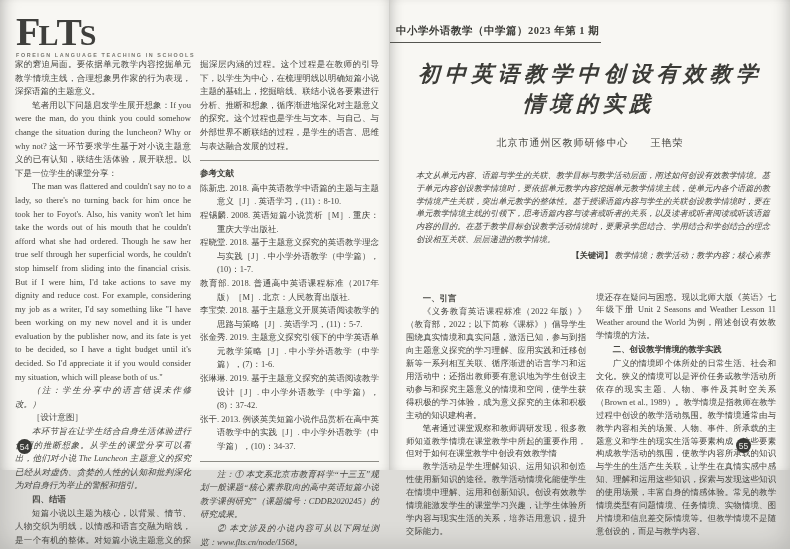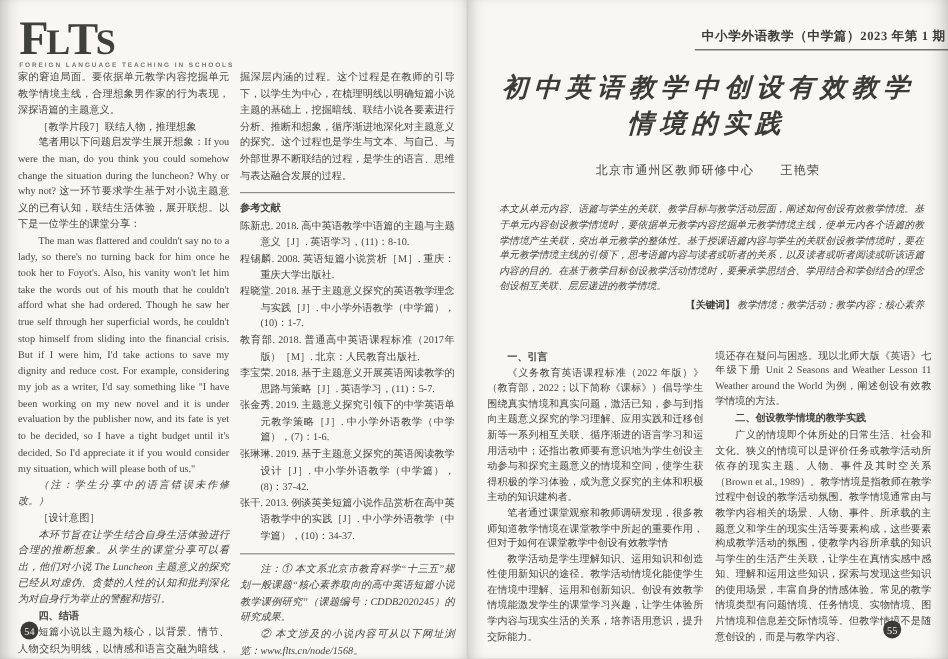--- a/index.html
+++ b/index.html
@@ -8,21 +8,21 @@
     background:#dddcd8;
     font-family:"Liberation Serif","DejaVu Serif",serif;
     -webkit-font-smoothing:antialiased;
   }
   .spread{
     position:relative;width:790px;height:549px;
     display:flex;
     box-shadow:inset 0 0 28px rgba(0,0,0,.18);
   }
   .page{
-    position:relative;height:549px;
+    position:relative;height:470px;
     background:#f8f7f3;
     color:#454540;
   }
   .page-left{
     width:389px;
     box-shadow:inset 14px 0 18px -14px rgba(0,0,0,.35), inset -8px 0 12px -8px rgba(0,0,0,.18);
   }
   .page-right{
     width:401px;
     border-left:1px solid #cfceca;
@@ -40,27 +40,27 @@
   p{margin:0;}
   .ind{text-indent:2em;}
   .kai{font-style:italic;}
   .h{font-weight:bold;text-indent:2em;}
   .rule{border:0;border-top:1px solid #8d8c86;margin:7px 0 6px 0;}
   .refs-title{font-weight:bold;margin:1px 0 1px 0;}
   .ref{padding-left:2em;text-indent:-2em;}
   .note{text-indent:2em;}
   .pagenum{
     position:absolute;width:15px;height:15px;border-radius:50%;
-    background:#3a3a37;color:#efeeea;font-size:8.5px;font-family:Liberation Serif, serif;
+    background:#3a3a37;color:#efeeea;font-size:8.5px;font-family:Liberation Sans, sans-serif;
     display:flex;align-items:center;justify-content:center;
   }
   .pn-left{left:17px;bottom:16px;}
   .pn-right{right:39px;bottom:17px;}
   
-  .journal-line{text-align:right;padding:20px 0 0 0;}
+  .journal-line{text-align:left;padding:20px 34px 0 0;}
   .journal-line span{
     display:inline-block;font-weight:bold;font-size:10.5px;color:#3c3c38;
     border-bottom:1.5px solid #555550;padding:0 2px 4px 6px;letter-spacing:.5px;
   }
   .art-title{
     text-align:center;margin-top:16px;
     font-weight:bold;font-style:italic;font-size:21.5px;color:#3b3b37;
     letter-spacing:5px;line-height:30px;
     transform:skewX(-2deg);
   }
@@ -83,21 +83,20 @@
   <div class="page page-left">
 
     <div class="logo">
       <div class="letters"><span class="l1">F</span><span class="l2">L</span><span class="l3">T</span><span class="l4">S</span></div>
       <div class="tagline">FOREIGN LANGUAGE TEACHING IN SCHOOLS</div>
     </div>
 
     <div class="lcols">
       <div class="lcol lcol1">
         <p>家的窘迫局面。要依据单元教学内容挖掘单元教学情境主线，合理想象男作家的行为表现，深探语篇的主题意义。</p>
-        <p class="ind">［教学片段7］联结人物，推理想象</p>
         <p class="ind">笔者用以下问题启发学生展开想象：If you were the man, do you think you could somehow change the situation during the luncheon? Why or why not? 这一环节要求学生基于对小说主题意义的已有认知，联结生活体验，展开联想。以下是一位学生的课堂分享：</p>
         <p class="ind">The man was flattered and couldn't say no to a lady, so there's no turning back for him once he took her to Foyot's. Also, his vanity won't let him take the words out of his mouth that he couldn't afford what she had ordered. Though he saw her true self through her superficial words, he couldn't stop himself from sliding into the financial crisis. But if I were him, I'd take actions to save my dignity and reduce cost. For example, considering my job as a writer, I'd say something like "I have been working on my new novel and it is under evaluation by the publisher now, and its fate is yet to be decided, so I have a tight budget until it's decided. So I'd appreciate it if you would consider my situation, which will please both of us."</p>
         <p class="ind kai">（注：学生分享中的语言错误未作修改。）</p>
         <p class="ind">［设计意图］</p>
         <p class="ind kai">本环节旨在让学生结合自身生活体验进行合理的推断想象。从学生的课堂分享可以看出，他们对小说 The Luncheon 主题意义的探究已经从对虚伪、贪婪的人性的认知和批判深化为对自身行为举止的警醒和指引。</p>
         <p class="h">四、结语</p>
         <p class="ind">短篇小说以主题为核心，以背景、情节、人物交织为明线，以情感和语言交融为暗线，是一个有机的整体。对短篇小说主题意义的探究是以主题为中轴，逐步解构明线和暗线，挖</p>
       </div>
       <div class="lcol lcol2">
         <p>掘深层内涵的过程。这个过程是在教师的引导下，以学生为中心，在梳理明线以明确短篇小说主题的基础上，挖掘暗线、联结小说各要素进行分析、推断和想象，循序渐进地深化对主题意义的探究。这个过程也是学生与文本、与自己、与外部世界不断联结的过程，是学生的语言、思维与表达融合发展的过程。</p>

